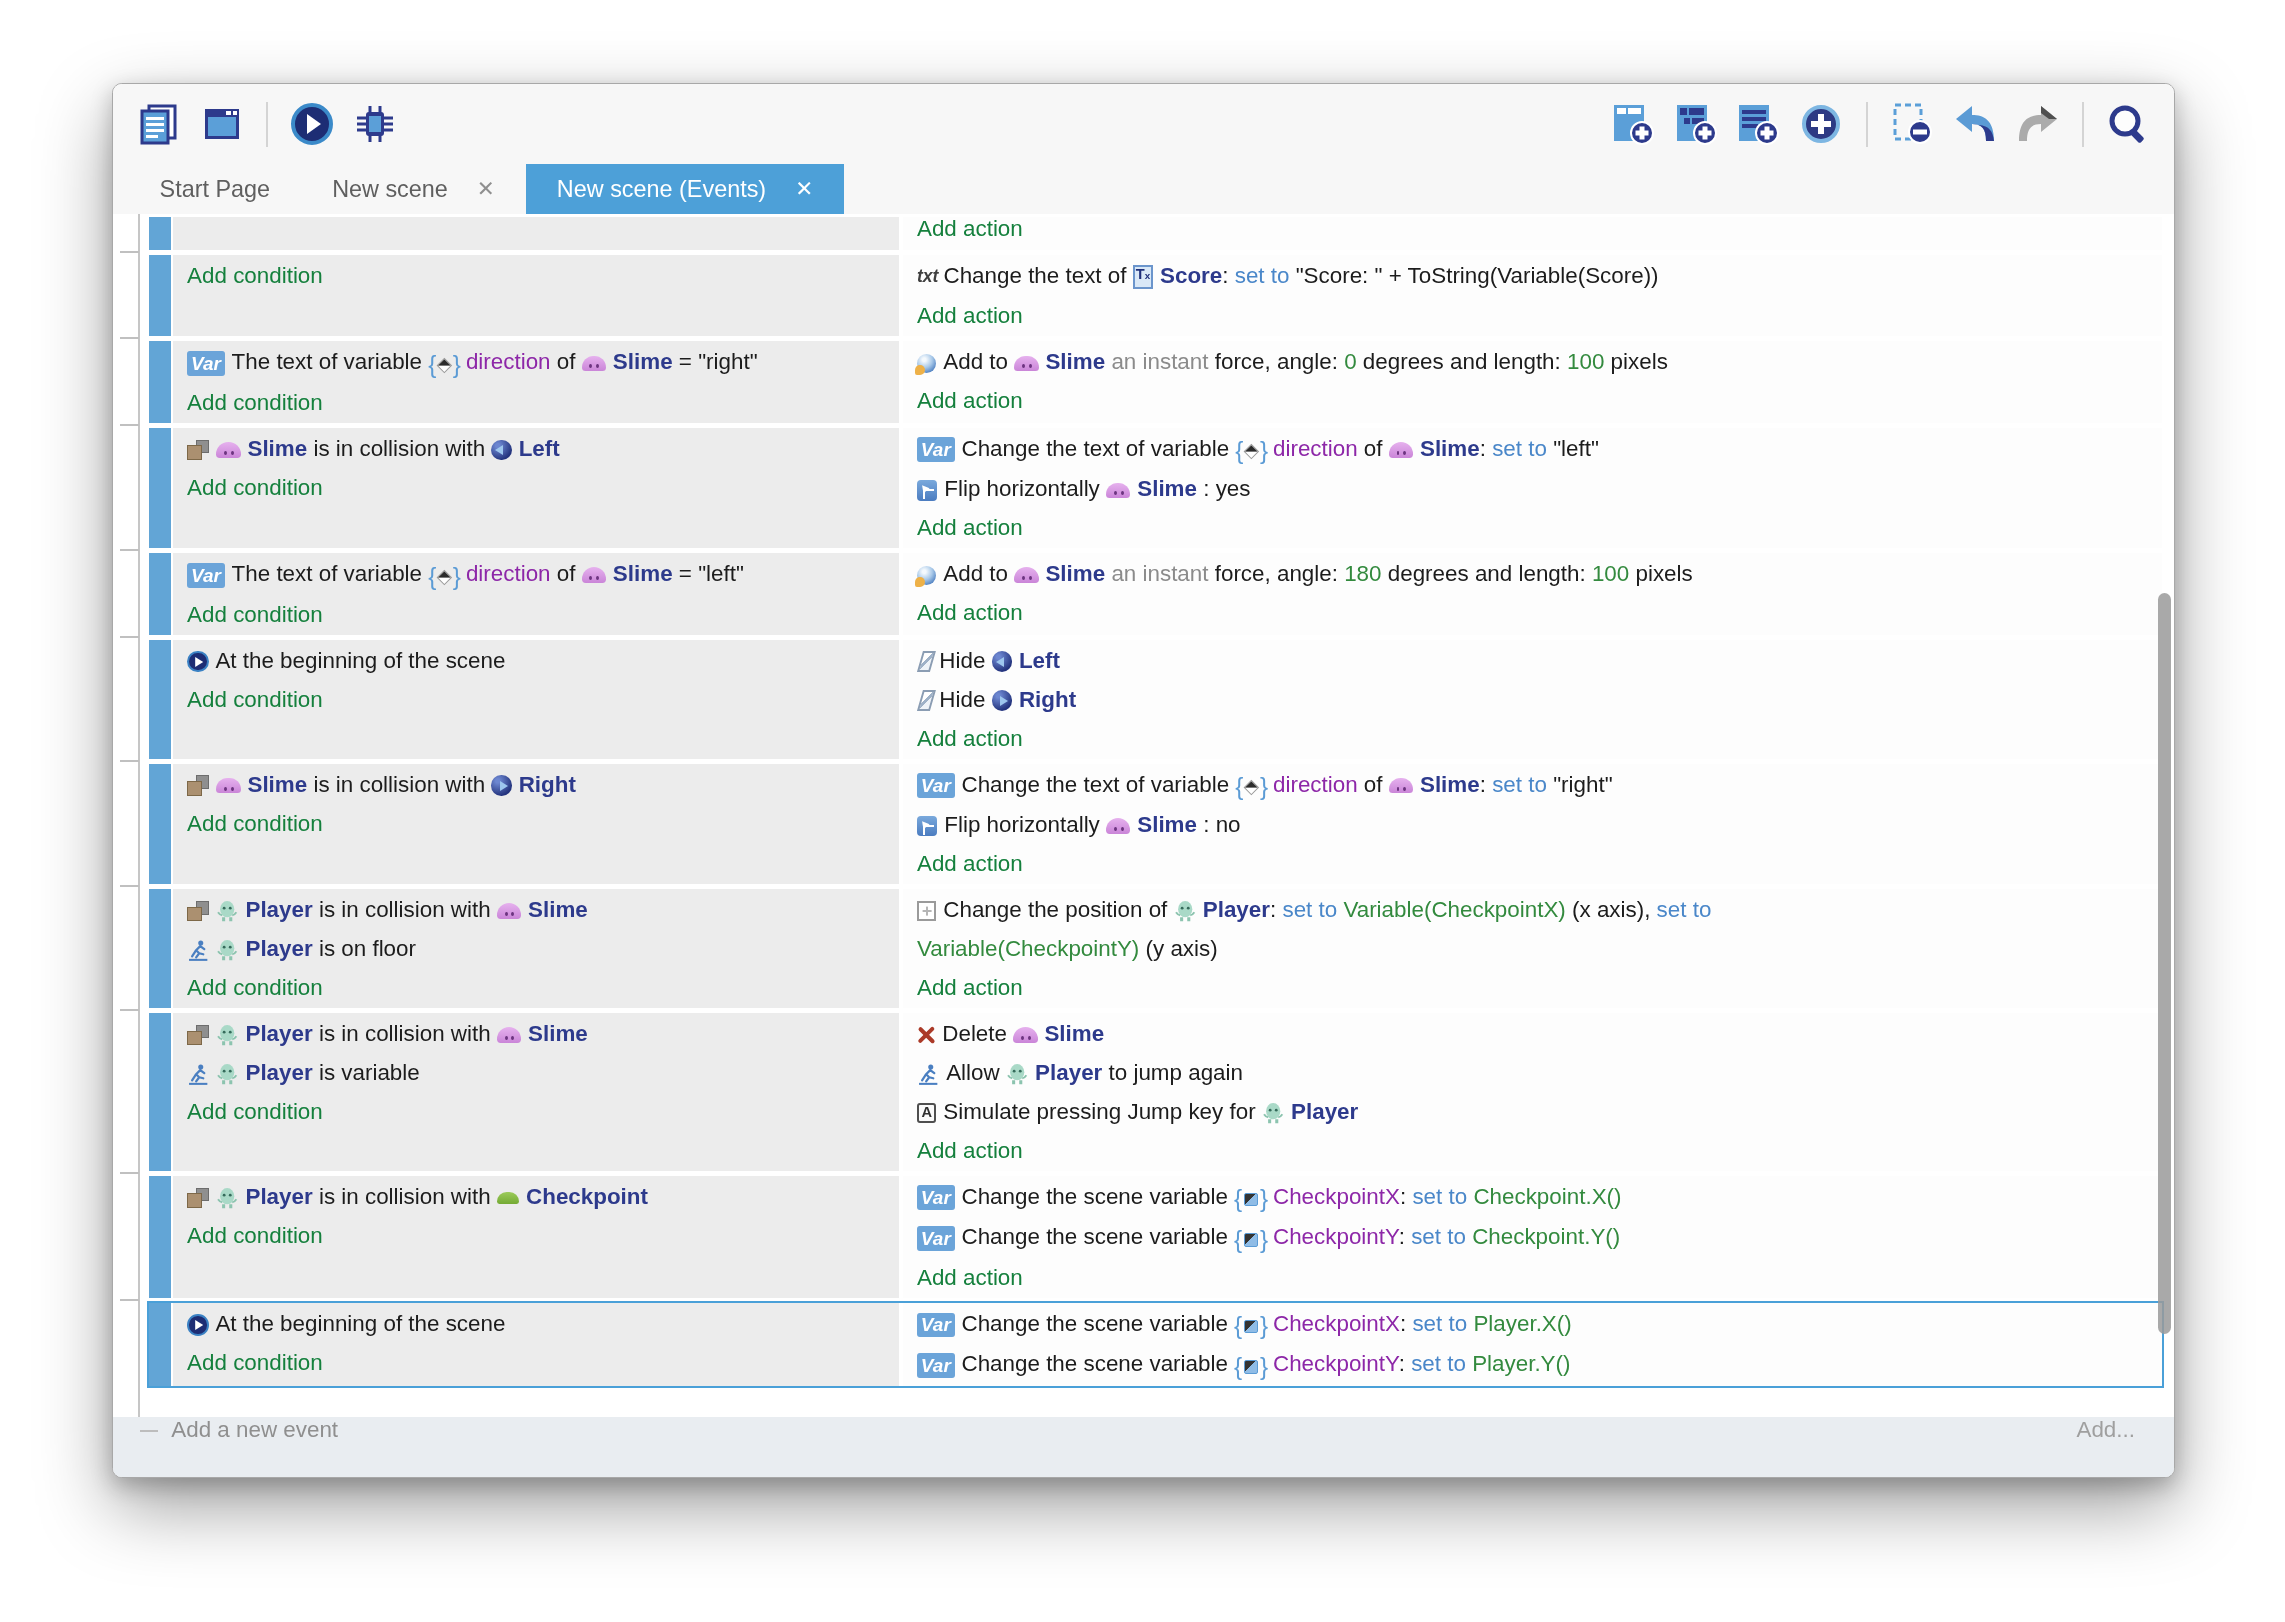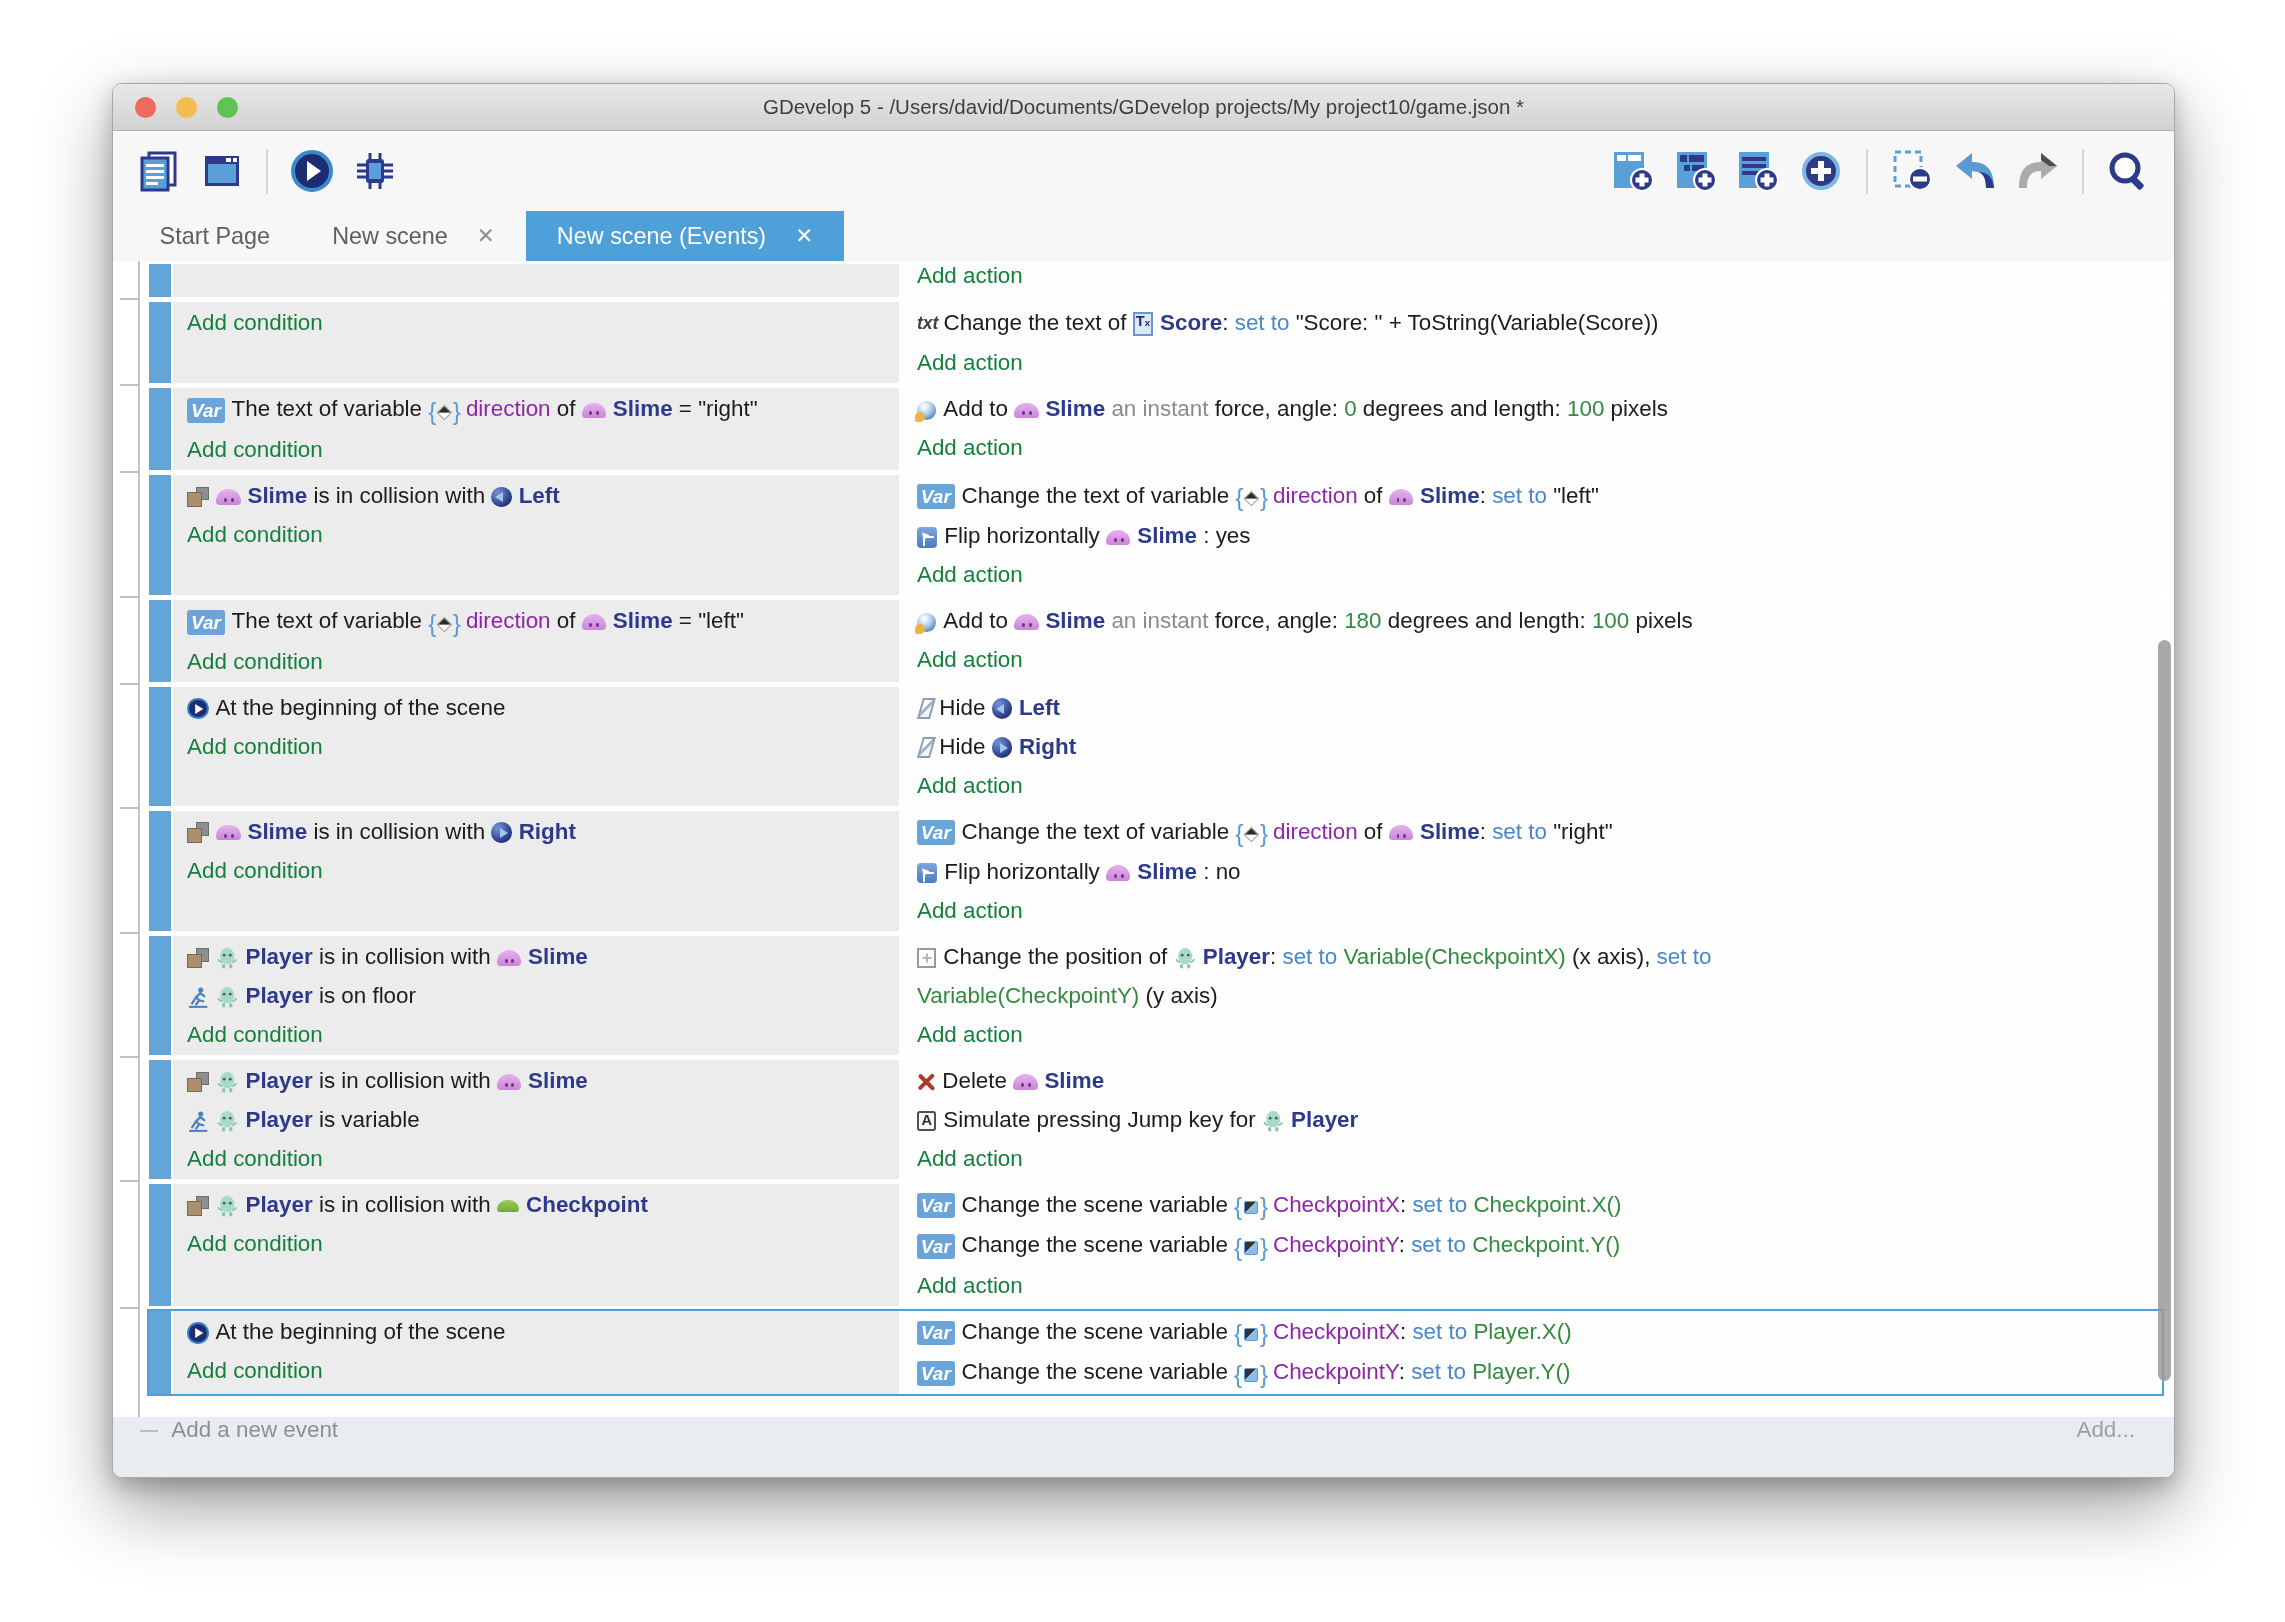--- a/index.html
+++ b/index.html
@@ -90,28 +90,20 @@
   .ic-key{width:19.5px;height:19.5px;border:2px solid #4f4f4f;border-radius:2.9px;background:#fafafa;color:#2f2f2f;font-weight:700;font-size:14.6px;line-height:15.6px;text-align:center}
   .ic-pos{width:19.5px;height:19.5px;border:2px solid #9a9a9a;background:#fff}
   .ic-pos::before{content:"";position:absolute;left:50%;top:50%;width:8.8px;height:2px;background:#b5b5b5;transform:translate(-50%,-50%)}
   .ic-pos::after{content:"";position:absolute;left:50%;top:50%;width:2px;height:8.8px;background:#b5b5b5;transform:translate(-50%,-50%)}
   svg.ic{width:22.4px;height:22.4px}
 </style>
 </head>
 <body>
 
 <div id="window">
-  <div id="titlebar">
-    <div class="lights">
-      <span class="light" id="light-close" style="background: rgb(238, 106, 95);"></span>
-      <span class="light" id="light-min" style="background: rgb(245, 189, 79);"></span>
-      <span class="light" id="light-zoom" style="background: rgb(97, 195, 84);"></span>
-    </div>
-    <span id="title-text">GDevelop 5 - /Users/david/Documents/GDevelop projects/My project10/game.json *</span>
-  </div>
 
   <div id="toolbar">
     <div id="toolbar-left">
         <div class="tbtn">
           <svg viewBox="0 0 46 46">
             <rect x="13" y="5" width="26" height="32" fill="#fff" stroke="#2d3a8c" stroke-width="3"></rect>
             <rect x="6" y="10" width="26" height="32" fill="#5b9fd8" stroke="#2d3a8c" stroke-width="3"></rect>
             <rect x="10" y="16" width="18" height="3" fill="#fff"></rect>
             <rect x="10" y="22" width="18" height="3" fill="#fff"></rect>
             <rect x="10" y="28" width="18" height="3" fill="#fff"></rect>
@@ -359,20 +351,31 @@
                 <ellipse cx="11" cy="9" rx="7" ry="8" fill="#a9d9c7"></ellipse>
                 <circle cx="8" cy="8" r="1.4" fill="#356b5b"></circle>
                 <circle cx="14" cy="8" r="1.4" fill="#356b5b"></circle>
                 <path d="M6 17 h3 v4 h-3 z M13 17 h3 v4 h-3 z" fill="#8cc4af"></path>
                 <path d="M2 12 q2 3 4 3 M20 12 q-2 3 -4 3" stroke="#8cc4af" stroke-width="2" fill="none"></path>
               </svg><span class="seg obj">Player</span><span class="seg p"> is variable</span></div>
             <div class="line ph">Add condition</div>
           </div>
           <div class="cell act">
             <div class="line"><span class="ic ic-delx"></span><span class="seg p">Delete </span><span class="ic ic-slime"></span><span class="seg obj">Slime</span></div>
+            <div class="line"><svg class="ic ic-run" viewBox="0 0 22 22">
+                <circle cx="13.5" cy="4" r="2.5" fill="#4a7fc1"></circle>
+                <path d="M13 7 L9 11 L12 14 L9 18 M9 11 L5 17 M13 7 L17 10 M12 14 L16 15" stroke="#4a7fc1" stroke-width="2.2" fill="none" stroke-linecap="round"></path>
+                <rect x="2" y="19.5" width="18" height="2" fill="#4a7fc1"></rect>
+              </svg><span class="seg p">Allow </span><svg class="ic ic-player" viewBox="0 0 22 22">
+                <ellipse cx="11" cy="9" rx="7" ry="8" fill="#a9d9c7"></ellipse>
+                <circle cx="8" cy="8" r="1.4" fill="#356b5b"></circle>
+                <circle cx="14" cy="8" r="1.4" fill="#356b5b"></circle>
+                <path d="M6 17 h3 v4 h-3 z M13 17 h3 v4 h-3 z" fill="#8cc4af"></path>
+                <path d="M2 12 q2 3 4 3 M20 12 q-2 3 -4 3" stroke="#8cc4af" stroke-width="2" fill="none"></path>
+              </svg><span class="seg obj">Player</span><span class="seg p"> to jump again</span></div>
             <div class="line"><span class="ic ic-key">A</span><span class="seg p">Simulate pressing Jump key for </span><svg class="ic ic-player" viewBox="0 0 22 22">
                 <ellipse cx="11" cy="9" rx="7" ry="8" fill="#a9d9c7"></ellipse>
                 <circle cx="8" cy="8" r="1.4" fill="#356b5b"></circle>
                 <circle cx="14" cy="8" r="1.4" fill="#356b5b"></circle>
                 <path d="M6 17 h3 v4 h-3 z M13 17 h3 v4 h-3 z" fill="#8cc4af"></path>
                 <path d="M2 12 q2 3 4 3 M20 12 q-2 3 -4 3" stroke="#8cc4af" stroke-width="2" fill="none"></path>
               </svg><span class="seg obj">Player</span></div>
             <div class="line ph">Add action</div>
           </div>
         </div>

